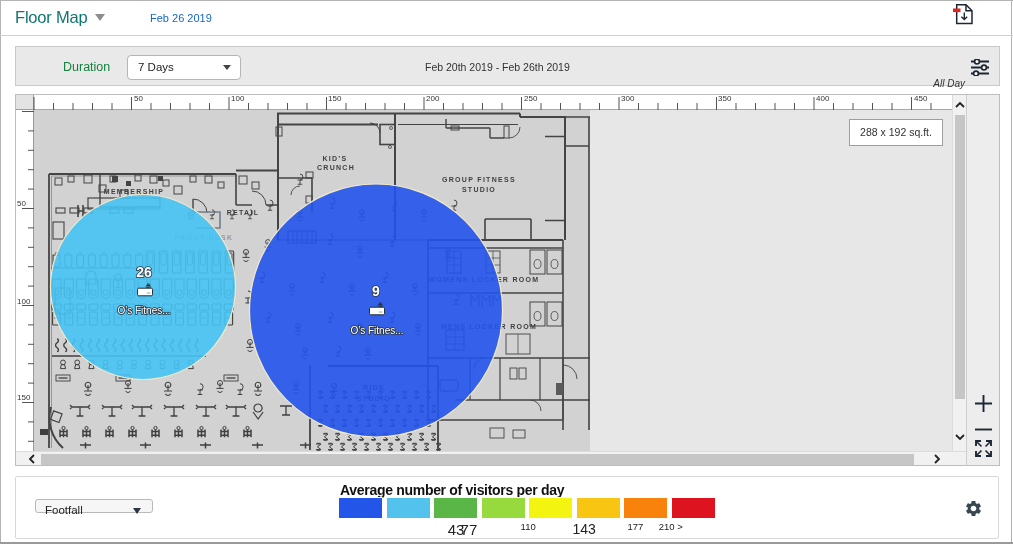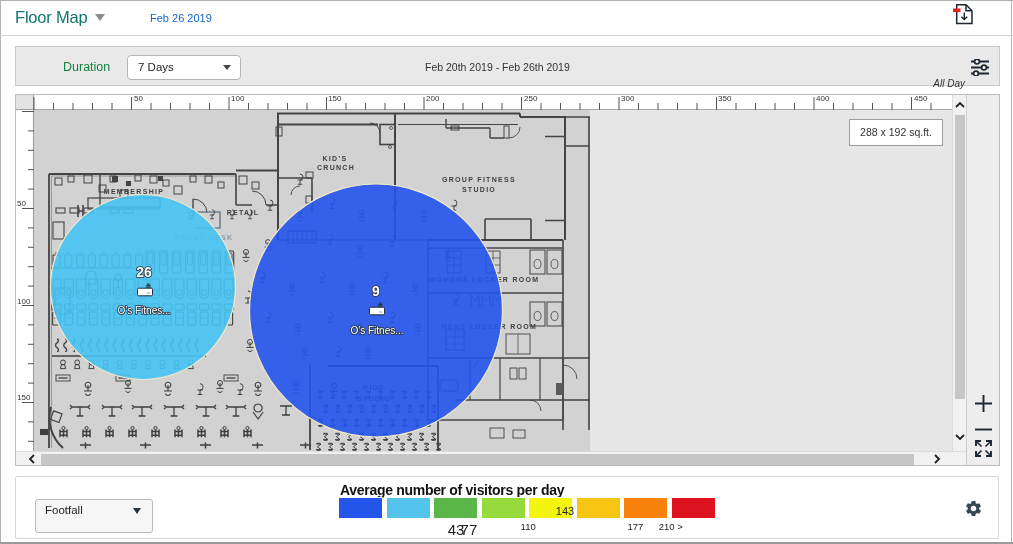--- a/index.html
+++ b/index.html
@@ -543,34 +543,34 @@
   <div class="abs" style="left:25px;top:2px;width:873px;height:11px;background:#c6c6c6"></div>
   <svg class="abs" style="left:10px;top:1px" width="12" height="12" viewBox="0 0 12 12">
       <path d="M8,2 L4,6 L8,10" stroke="#222" stroke-width="1.8" fill="none"></path>
     </svg>
   <svg class="abs" style="left:915px;top:1px" width="12" height="12" viewBox="0 0 12 12">
       <path d="M4,2 L8,6 L4,10" stroke="#222" stroke-width="1.8" fill="none"></path>
     </svg>
 </div>
 
 <div class="abs" style="left:15px;top:476px;width:984px;height:63px;background:#fff;border:1px solid #d9d9d9;border-radius:2px"></div>
-<div class="abs" style="left:35px;top:499px;width:118px;height:34px;background:#f6f6f6;border:1px solid #b9b9b9;border-radius:3px">
+<div class="abs" style="left:35px;top:499px;width:118px;height:14px;background:#f6f6f6;border:1px solid #b9b9b9;border-radius:3px">
   <div class="abs" style="left:9px;top:4px;font-size:11.5px;color:#222">Footfall</div>
   <div class="abs" style="right:11px;top:8px;width:0;height:0;border-left:4.5px solid transparent;border-right:4.5px solid transparent;border-top:6px solid #2a3642"></div>
 </div>
 <div class="abs" style="left:340px;top:482px;font-size:14px;letter-spacing:-0.3px;font-weight:700;color:#111">Average number of visitors per day</div>
 <div style="position:absolute;left:338.0px;top:497.0px;width:45.2px;height:22.0px;background:#2255e8;border:1px solid #ffffff;border-radius:1px"></div>
 <div style="position:absolute;left:385.6px;top:497.0px;width:45.2px;height:22.0px;background:#53c3ee;border:1px solid #ffffff;border-radius:1px"></div>
 <div style="position:absolute;left:433.1px;top:497.0px;width:45.2px;height:22.0px;background:#5bb648;border:1px solid #ffffff;border-radius:1px"></div>
 <div style="position:absolute;left:480.6px;top:497.0px;width:45.2px;height:22.0px;background:#97da3d;border:1px solid #ffffff;border-radius:1px"></div>
 <div style="position:absolute;left:528.2px;top:497.0px;width:45.2px;height:22.0px;background:#f3f511;border:1px solid #ffffff;border-radius:1px"></div>
 <div style="position:absolute;left:575.8px;top:497.0px;width:45.2px;height:22.0px;background:#f9c513;border:1px solid #ffffff;border-radius:1px"></div>
 <div style="position:absolute;left:623.3px;top:497.0px;width:45.2px;height:22.0px;background:#f8820c;border:1px solid #ffffff;border-radius:1px"></div>
 <div style="position:absolute;left:670.8px;top:497.0px;width:45.2px;height:22.0px;background:#dd1420;border:1px solid #ffffff;border-radius:1px"></div>
 <div style="position:absolute;left:365.6px;top:550px;width:40px;text-align:left;font-size:12px;color:#222">&lt; 10</div>
 <div style="position:absolute;left:436px;top:521px;width:40px;text-align:center;font-size:15px;color:#222">43</div>
 <div style="position:absolute;left:460.6px;top:521px;width:40px;text-align:left;font-size:15px;color:#222">77</div>
 <div style="position:absolute;left:508.2px;top:521px;width:40px;text-align:center;font-size:9.5px;color:#222">110</div>
-<div style="position:absolute;left:555.8px;top:505px;width:40px;text-align:left;font-size:11px;color:#222">143</div>
+<div style="position:absolute;left:555.8px;top:521px;width:40px;text-align:right;font-size:14px;color:#222">143</div>
 <div style="position:absolute;left:603.3px;top:521px;width:40px;text-align:right;font-size:9.5px;color:#222">177</div>
 <div style="position:absolute;left:650.8px;top:521px;width:40px;text-align:center;font-size:9.5px;color:#222">210 &gt;</div>
 <svg class="abs" style="left:964px;top:499px" width="19" height="19" viewBox="0 0 24 24">
   <path fill="#37474f" d="M19.14,12.94c0.04-0.3,0.06-0.61,0.06-0.94c0-0.32-0.02-0.64-0.07-0.94l2.03-1.58c0.18-0.14,0.23-0.41,0.12-0.61 l-1.92-3.32c-0.12-0.22-0.37-0.29-0.59-0.22l-2.39,0.96c-0.5-0.38-1.03-0.7-1.62-0.94L14.4,2.81c-0.04-0.24-0.24-0.41-0.48-0.41 h-3.84c-0.24,0-0.43,0.17-0.47,0.41L9.25,5.35C8.66,5.59,8.12,5.92,7.63,6.29L5.24,5.33c-0.22-0.08-0.47,0-0.59,0.22L2.74,8.87 C2.62,9.08,2.66,9.34,2.86,9.48l2.03,1.58C4.84,11.36,4.8,11.69,4.8,12s0.02,0.64,0.07,0.94l-2.03,1.58 c-0.18,0.14-0.23,0.41-0.12,0.61l1.92,3.32c0.12,0.22,0.37,0.29,0.59,0.22l2.39-0.96c0.5,0.38,1.03,0.7,1.62,0.94l0.36,2.54 c0.05,0.24,0.24,0.41,0.48,0.41h3.84c0.24,0,0.44-0.17,0.47-0.41l0.36-2.54c0.59-0.24,1.13-0.56,1.62-0.94l2.39,0.96 c0.22,0.08,0.47,0,0.59-0.22l1.92-3.32c0.12-0.22,0.07-0.47-0.12-0.61L19.14,12.94z M12,15.6c-1.98,0-3.6-1.62-3.6-3.6 s1.62-3.6,3.6-3.6s3.6,1.62,3.6,3.6S13.98,15.6,12,15.6z"></path>
 </svg>
 </body></html>

